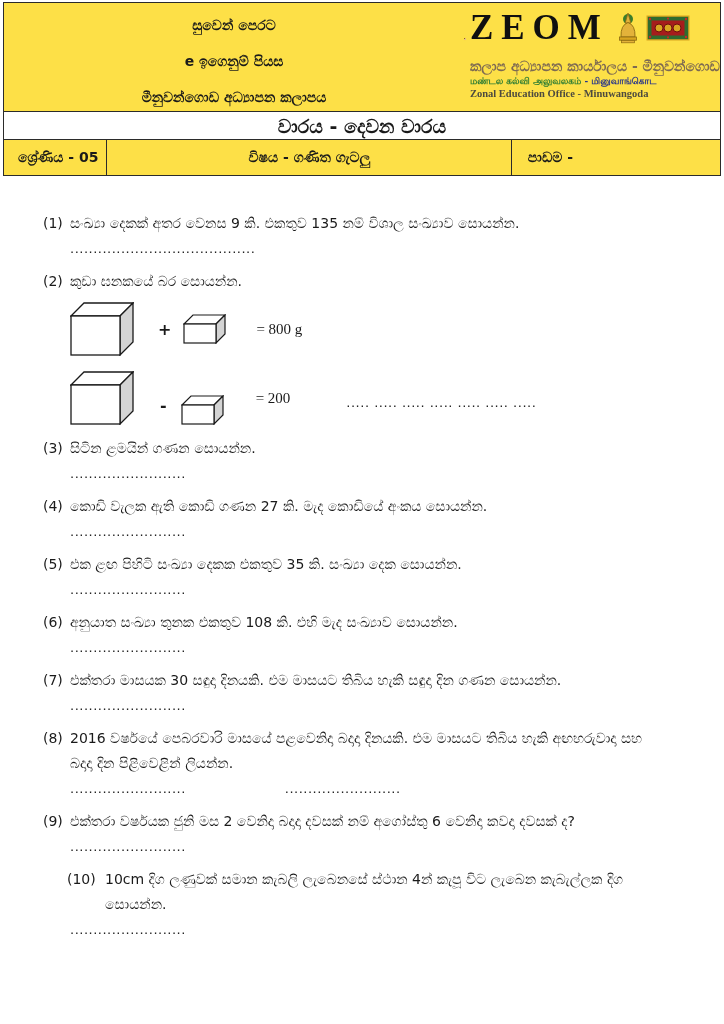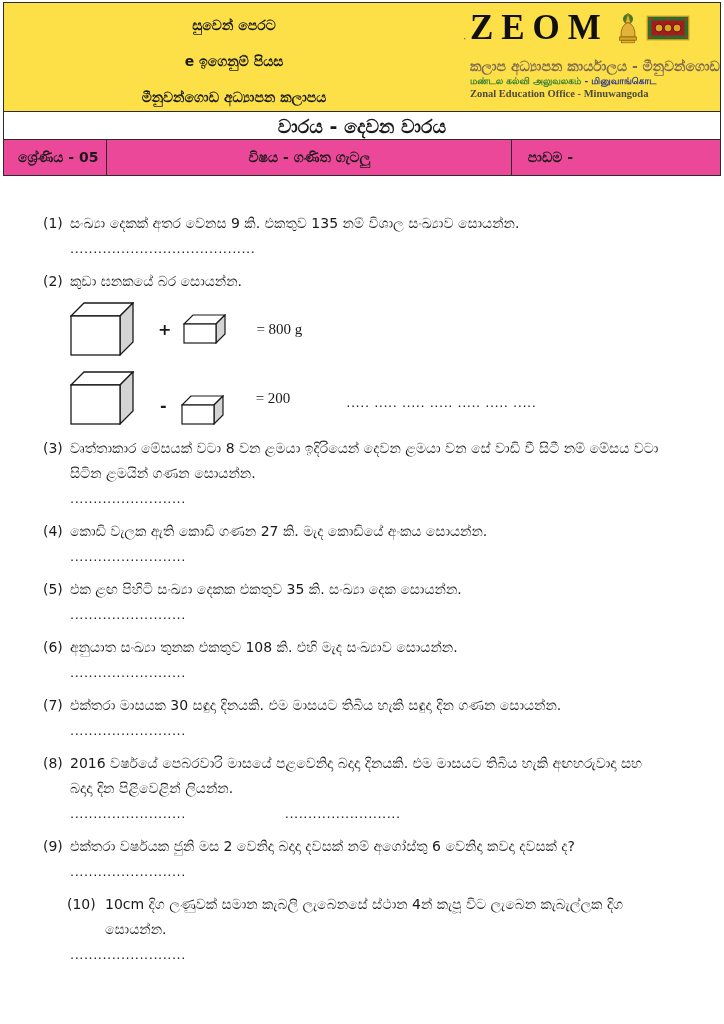--- a/index.html
+++ b/index.html
@@ -21,21 +21,21 @@
   .l-sin { font-size:14px; font-weight:bold; color:#7e6a52; white-space:nowrap; margin-top:12px; }
   .l-tam { font-size:9px;  font-weight:bold; white-space:nowrap; margin-top:1px; }
   .tam-g { color:#2f7d33; } .tam-b { color:#27348b; }
   .l-eng { font-size:10.5px; font-weight:bold; color:#4d4a3f; font-family:"Liberation Serif", serif; white-space:nowrap; margin-top:1px; }
 
   .band { border:1.6px solid #2b2b2b; margin-top:-1.6px; height:29px; line-height:29px;
           text-align:center; font-weight:bold; font-size:19px; box-sizing:border-box; background:#fff; }
 
   .info { display:flex; margin-top:-1.6px; }
   .cell { border:1.6px solid #2b2b2b; height:37px; line-height:34px; font-weight:bold;
-          font-size:14px; box-sizing:border-box; background:#ec4899; white-space:nowrap; }
+          font-size:14px; box-sizing:border-box; background:#fde047; white-space:nowrap; }
   .c1 { width:105px; padding-left:14px; }
   .c2 { width:406px; margin-left:-1.6px; text-align:center; }
   .c3 { flex:1; margin-left:-1.6px; padding-left:16px; }
 
   
   .content { padding:30px 38px 0 43px; font-size:14px; }
   .q { margin-bottom:9px; }
   .qline { display:flex; }
   .qno { min-width:27px; line-height:25px; }
   .qtext { line-height:25px; }
@@ -173,21 +173,20 @@
           <span class="eq">= 200</span>
           <span class="dia-dots">..... ..... ..... ..... ..... ..... .....</span>
         </div>
       </div>
     </div>
 
     <div class="q">
       <div class="qline">
           <span class="qno">(3)</span>
         <div class="qtext">
-          <div>වෘත්තාකාර මේසයක් වටා 8 වන ළමයා ඉදිරියෙන් දෙවන ළමයා වන සේ වාඩි වී සිටී නම් මේසය වටා</div>
           <div>සිටින ළමයින් ගණන සොයන්න.</div>
         </div>
         </div>
       <div class="dots">.........................</div>
     </div>
 
     <div class="q">
       <div class="qline">
           <span class="qno">(4)</span>
         <div class="qtext">

